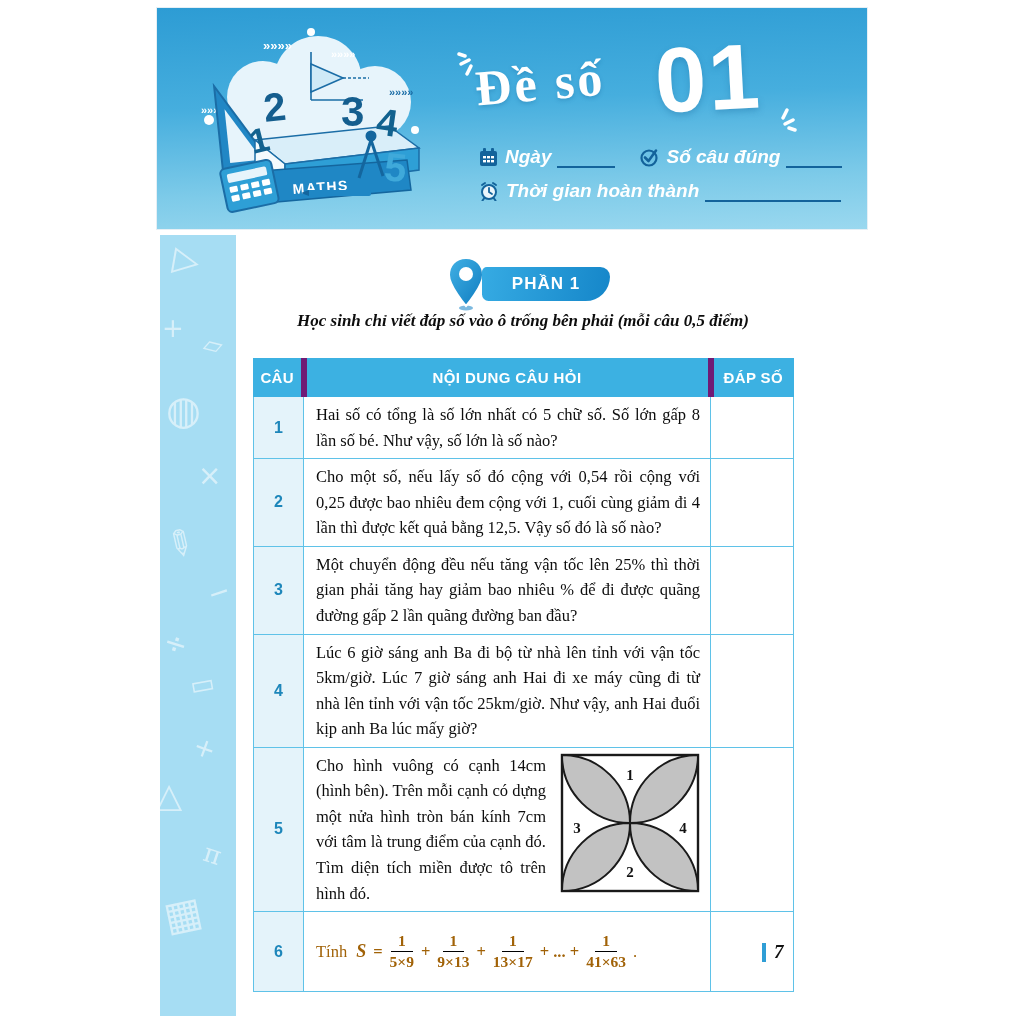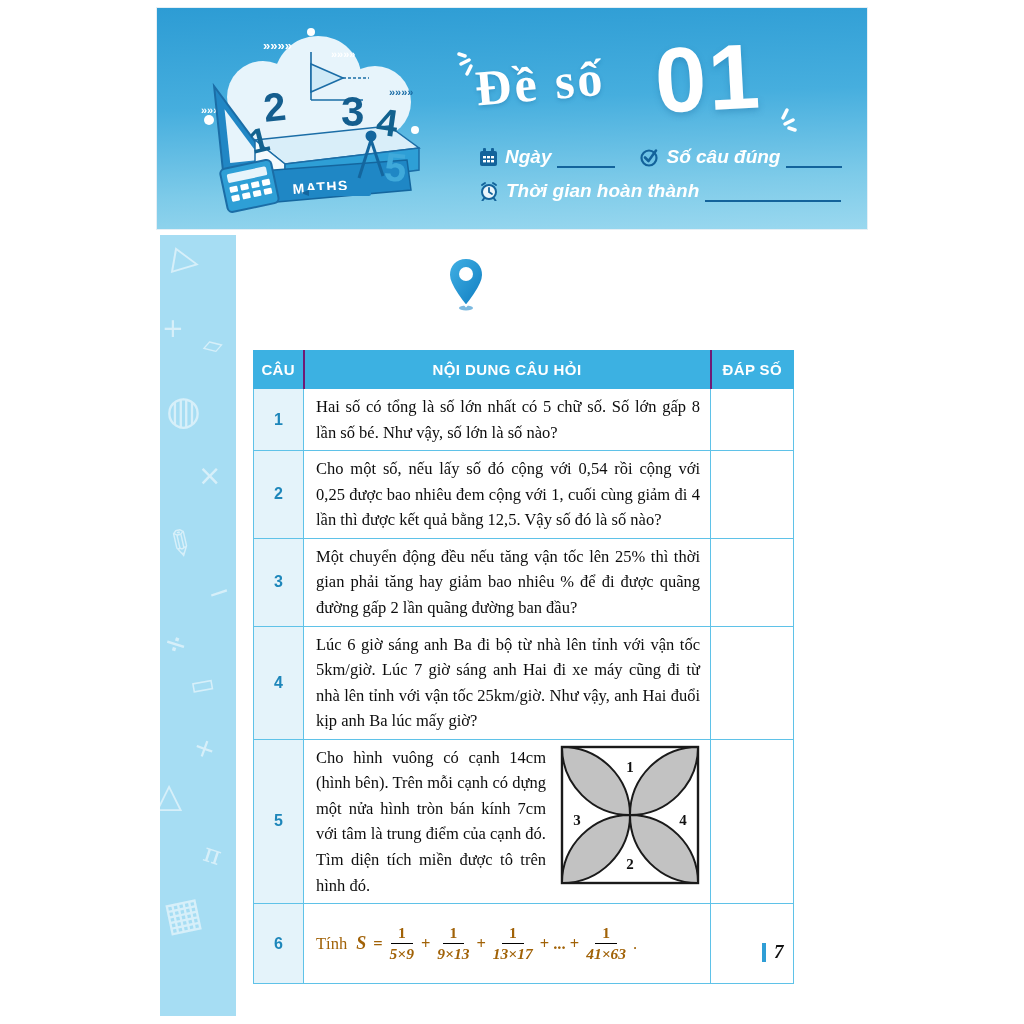--- a/index.html
+++ b/index.html
@@ -36,46 +36,46 @@
   .badge-pin{position:absolute;left:0;top:2px;}
   .badge-banner{position:absolute;left:36px;top:13px;width:128px;height:34px;
        background:linear-gradient(100deg,#36abe3 0%,#1586c9 100%);
        border-radius:6px 12px 30px 8px;display:flex;align-items:center;justify-content:center;}
   .badge-banner span{font:800 17px "Liberation Sans",sans-serif;color:#ffffff;letter-spacing:1px;}
 
   .instruction{position:absolute;left:253px;top:311px;width:540px;text-align:center;
        font:700 italic 17px "Liberation Serif",serif;color:#0d0d0d;}
 
   
-  table.qtable{position:absolute;left:253px;top:350px;width:540px;border-collapse:collapse;
+  table.qtable{position:absolute;left:253px;top:358px;width:540px;border-collapse:collapse;
        table-layout:fixed;padding-left:36px;}
   .qtable col.c-num{width:50px;} .qtable col.c-q{width:407px;} .qtable col.c-ans{width:83px;}
   .qtable th{background:#3cb1e2;color:#ffffff;font:700 15px "Liberation Sans",sans-serif;
        letter-spacing:.4px;height:35px;text-align:center;border:1.5px solid #3cb1e2;}
-  .qtable th + th{border-left:2px solid #701a75;}
+  .qtable th + th{border-left:6px solid #701a75;}
   .qtable td{border:1.5px solid #5fc2e8;vertical-align:middle;}
   td.num{background:#e4f3fa;text-align:center;font:700 16px "Liberation Sans",sans-serif;
        color:#1d86ba;}
   td.q{padding:5px 10px 5px 12px;font:16.5px/1.55 "Liberation Serif",serif;color:#0d0d0d;
        text-align:justify;}
   td.ans{background:#ffffff;}
   tr.r1{height:60px;} tr.r2{height:80px;} tr.r3{height:80px;} tr.r4{height:80px;}
   tr.r5{height:160px;} tr.r6{height:80px;}
   .r5cell{display:flex;align-items:flex-start;gap:14px;}
   .r5text{width:252px;text-align:justify;}
   .r5fig{flex:0 0 auto;}
 
   
   .formula{display:flex;align-items:center;gap:7px;font:16.5px "Liberation Serif",serif;
        color:#a16207;flex-wrap:nowrap;}
   .formula .pref{margin-right:2px;}
   .formula .lhs{font:700 italic 18px "Liberation Serif",serif;}
   .frac{display:inline-flex;flex-direction:column;align-items:center;font:700 15.5px "Liberation Serif",serif;line-height:1.15;}
   .frac .fnum{border-bottom:1.6px solid #000;padding:0 7px 1px;}
-  .frac .fden{padding-top:1px;font-style:italic;}
+  .frac .fden{padding-top:1px;}
   .fop{font-weight:700;}
 
   
   .pagefoot{position:absolute;left:762px;top:941px;display:flex;align-items:center;gap:8px;}
   .pagebar{width:4px;height:19px;background:#2f9ed6;}
   .pagenum{font:700 italic 19px "Liberation Serif",serif;color:#111;}
 </style>
 </head>
 <body>
 
@@ -233,22 +233,26 @@
       <defs>
           <linearGradient id="ping" x1="0" y1="0" x2="1" y2="1">
         <stop offset="0" stop-color="#41b1e5"></stop>
             <stop offset="1" stop-color="#0f7cc0"></stop>
       </linearGradient>
         </defs>
       <ellipse cx="20" cy="52" rx="7" ry="2.4" fill="#1080c4" opacity="0.55"></ellipse>
       <path d="M20 2 C9 2 3 10 3 19 C3 30 20 50 20 50 C20 50 37 30 37 19 C37 10 31 2 20 2 Z" fill="url(#ping)" stroke="#ffffff" stroke-width="2"></path>
       <circle cx="20" cy="18" r="7" fill="#ffffff"></circle>
     </svg>
+    <div class="badge-banner">
+      <span>PHẦN 1</span>
+    </div>
   </div>
 
+  <div class="instruction">Học sinh chỉ viết đáp số vào ô trống bên phải (mỗi câu 0,5 điểm)</div>
 
   <table class="qtable">
     <colgroup>
         <col class="c-num">
         <col class="c-q">
         <col class="c-ans">
       </colgroup>
     <tbody>
         <tr>
       <th>CÂU</th>

